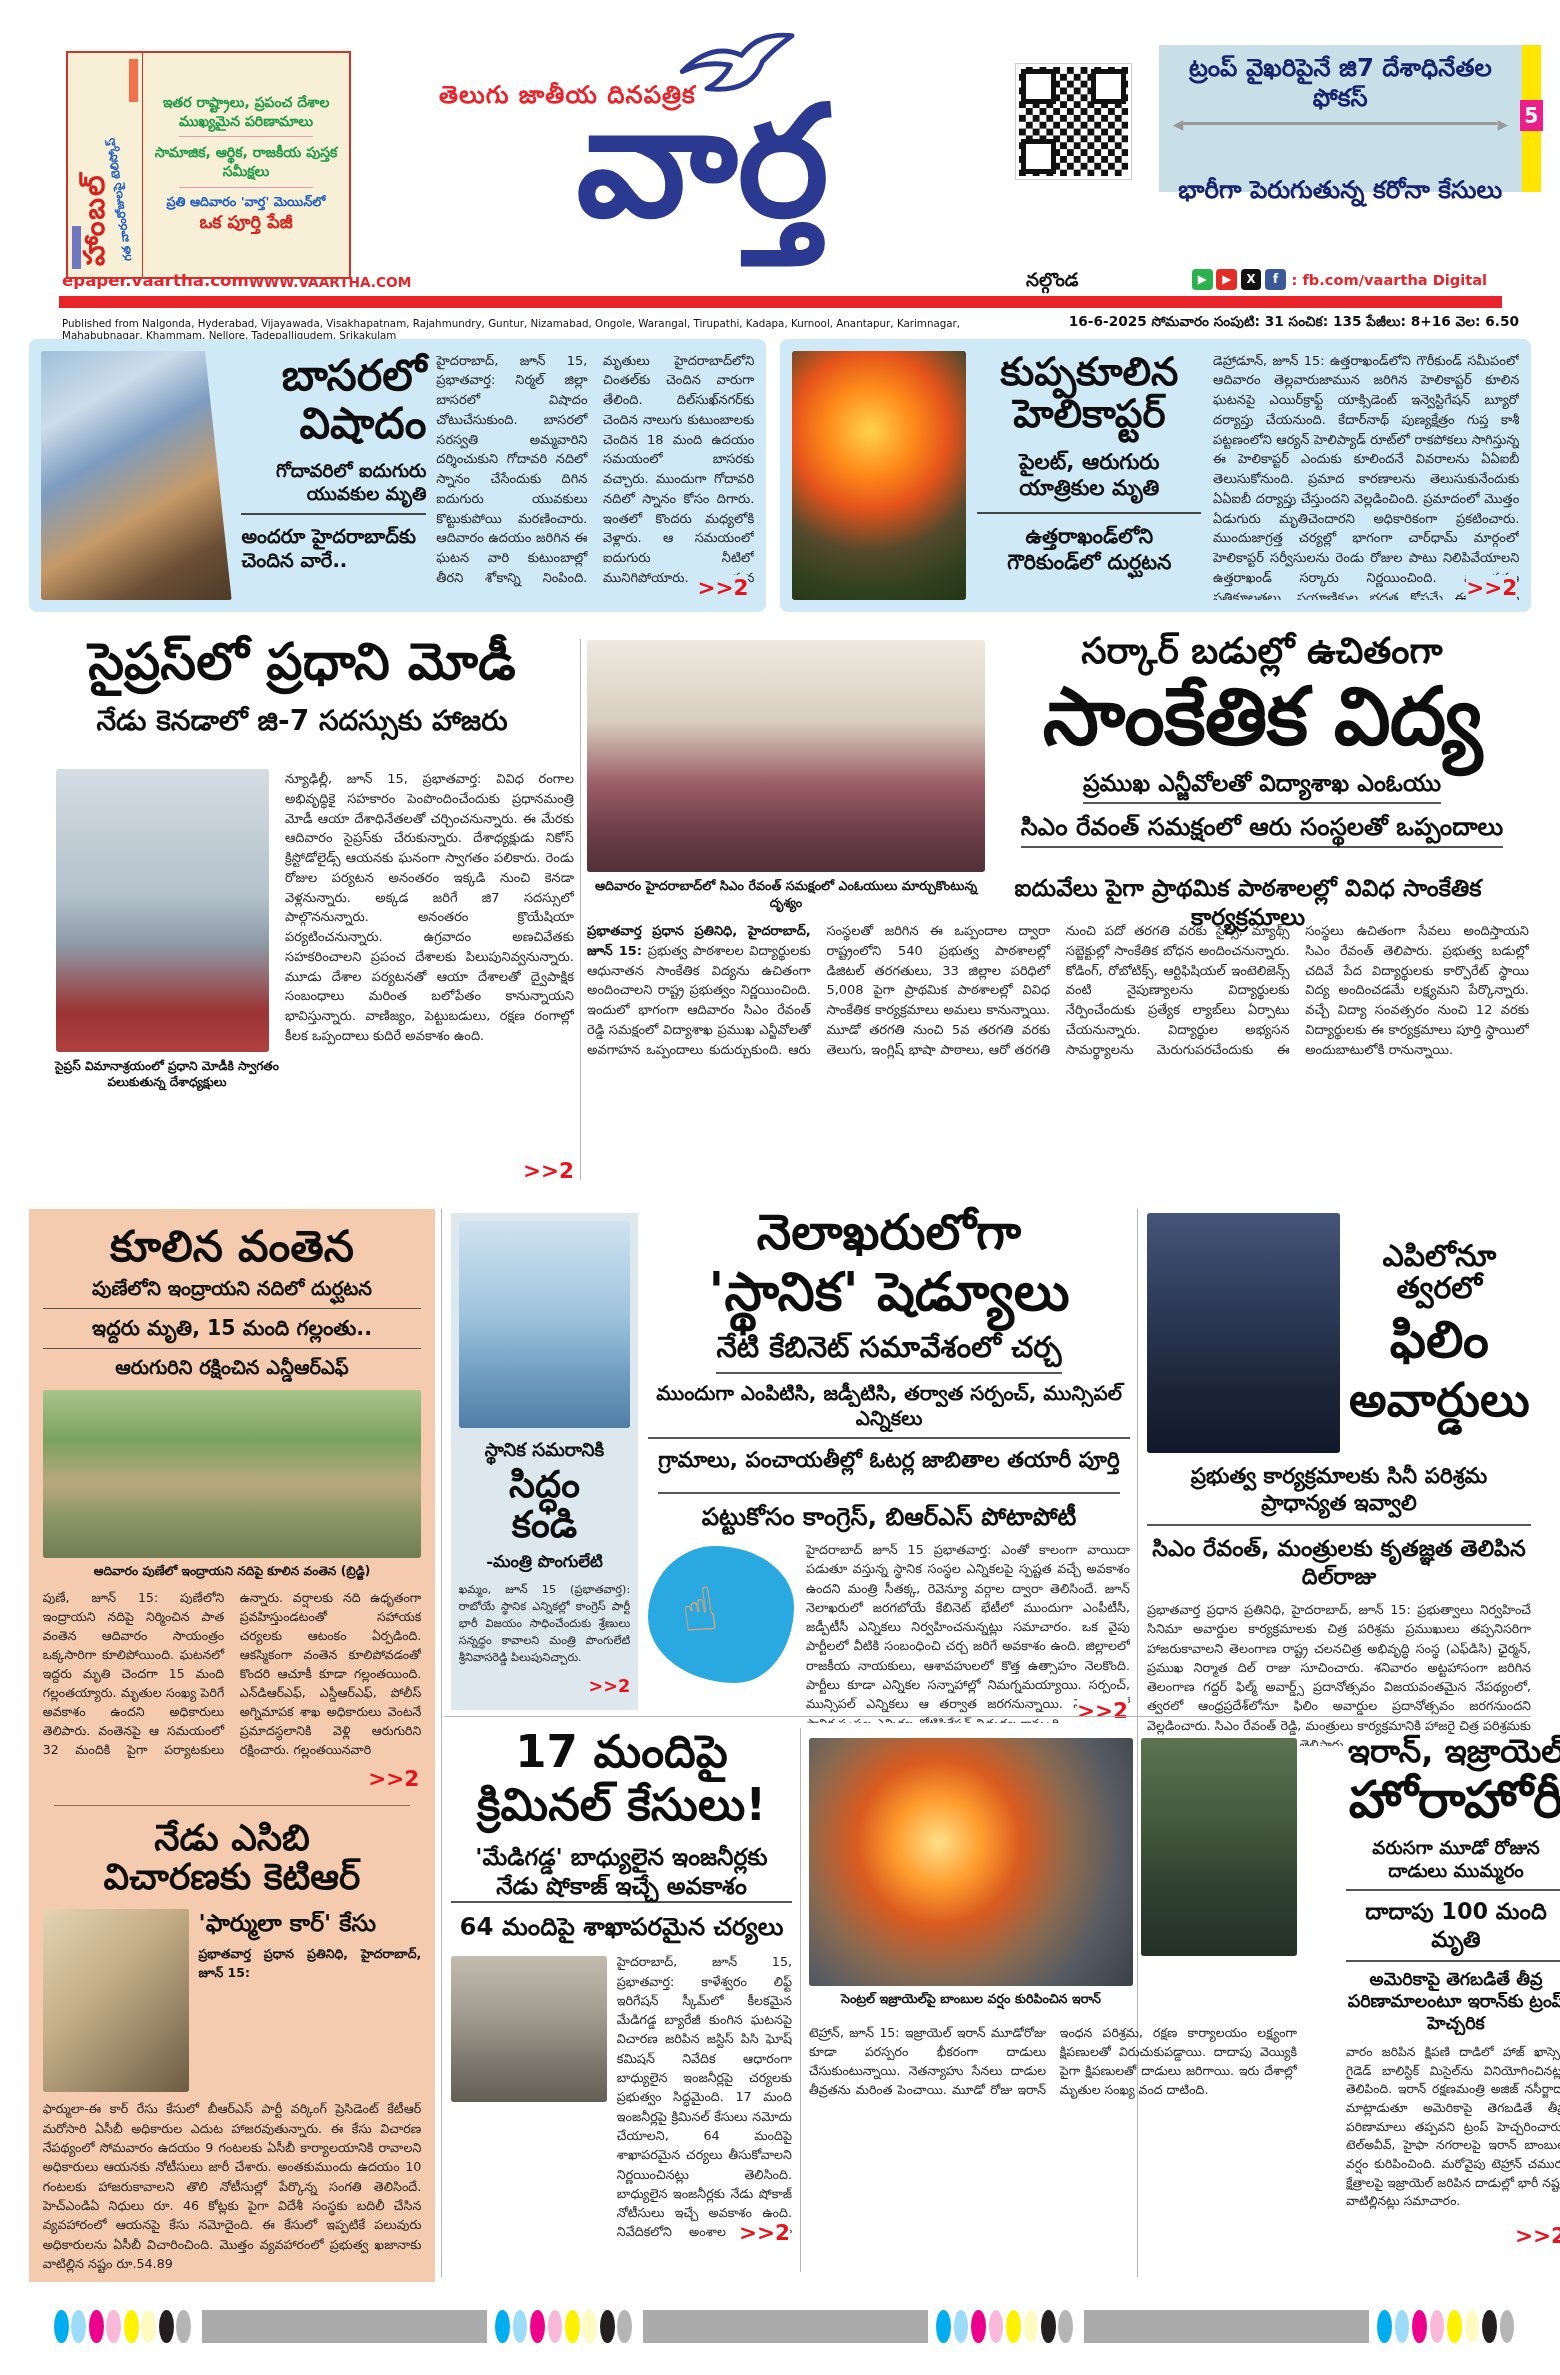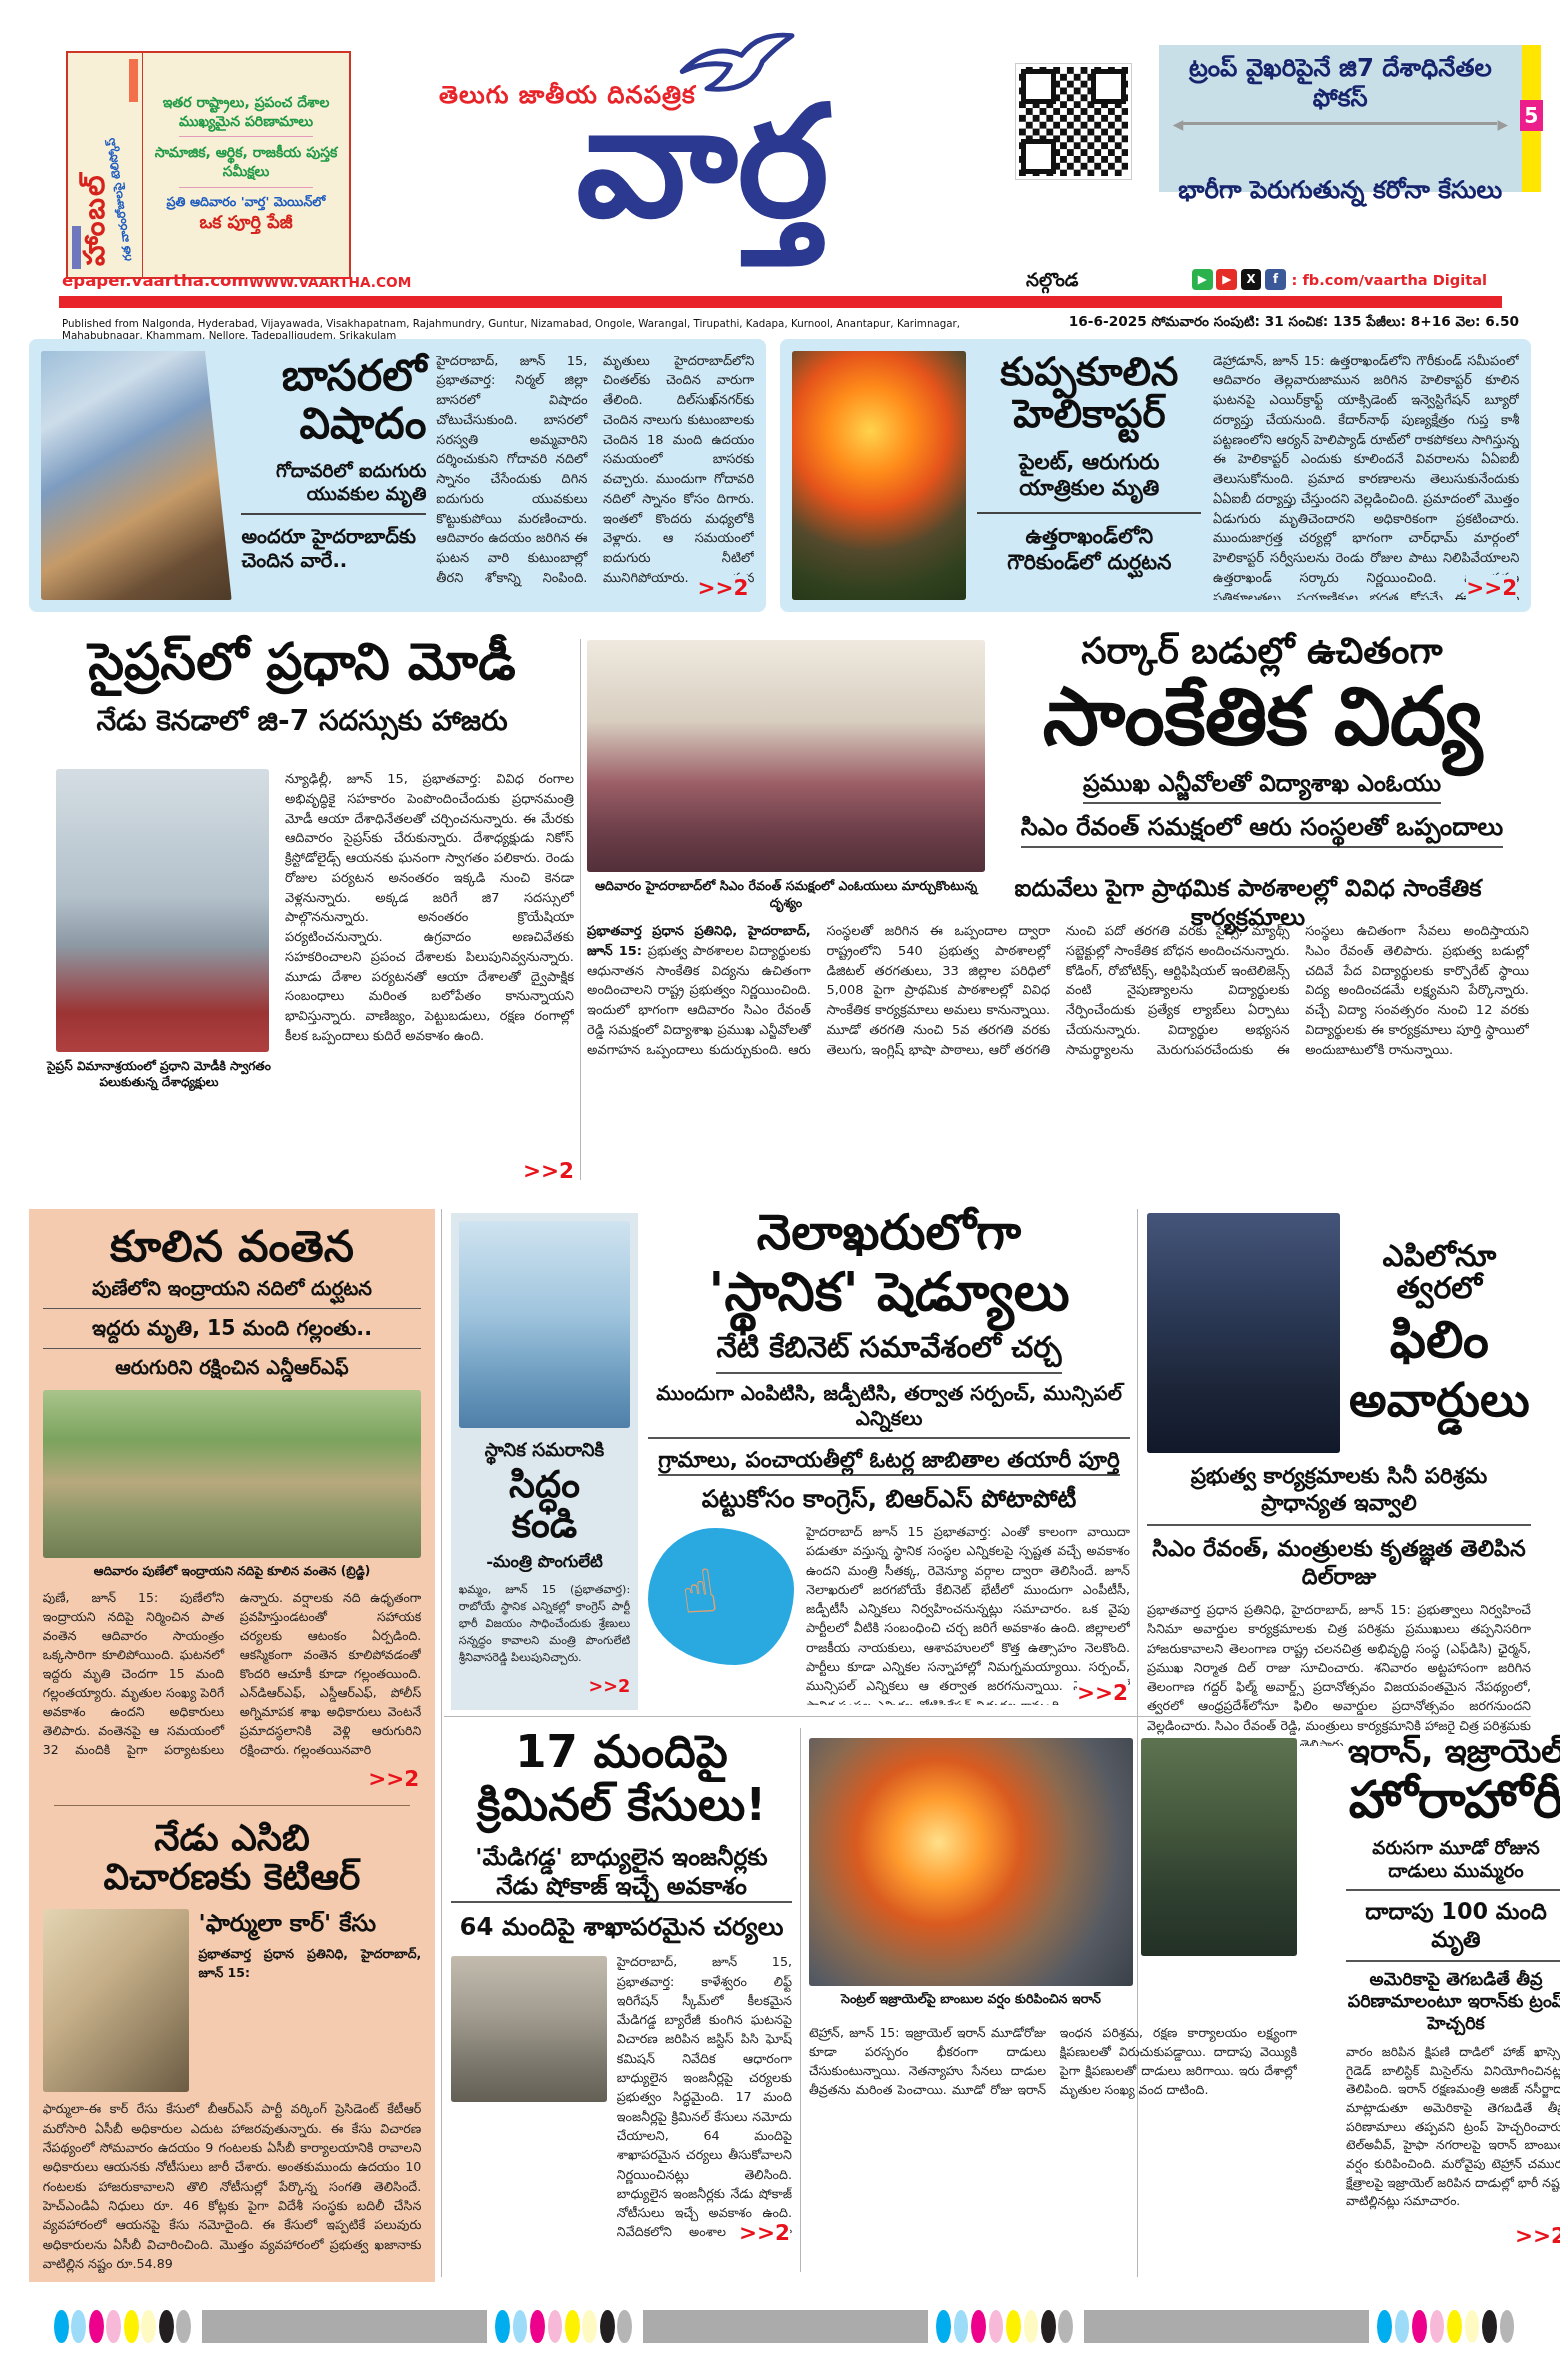--- a/index.html
+++ b/index.html
@@ -117,21 +117,21 @@
       <div class="bodytxt" style="height:100%;overflow:hidden;">డెహ్రాడూన్, జూన్ 15: ఉత్తరాఖండ్‌లోని గౌరీకుండ్ సమీపంలో ఆదివారం తెల్లవారుజామున జరిగిన హెలికాప్టర్ కూలిన ఘటనపై ఎయిర్‌క్రాఫ్ట్ యాక్సిడెంట్ ఇన్వెస్టిగేషన్ బ్యూరో దర్యాప్తు చేయనుంది. కేదార్‌నాథ్ పుణ్యక్షేత్రం గుప్త కాశీ పట్టణంలోని ఆర్యన్ హెలిప్యాడ్ రూట్‌లో రాకపోకలు సాగిస్తున్న ఈ హెలికాప్టర్ ఎందుకు కూలిందనే వివరాలను ఏఏఐబీ తెలుసుకోనుంది. ప్రమాద కారణాలను తెలుసుకునేందుకు ఏఏఐబీ దర్యాప్తు చేస్తుందని వెల్లడించింది. ప్రమాదంలో మొత్తం ఏడుగురు మృతిచెందారని అధికారికంగా ప్రకటించారు. ముందుజాగ్రత్త చర్యల్లో భాగంగా చార్‌ధామ్ మార్గంలో హెలికాప్టర్ సర్వీసులను రెండు రోజుల పాటు నిలిపివేయాలని ఉత్తరాఖండ్ సర్కారు నిర్ణయించింది. వాతావరణ ప్రతికూలతలు, ప్రయాణికుల భద్రత కోసమే ఈ నిర్ణయం తీసుకున్నట్లు వెల్లడించింది.</div>
       <span class="cont abs" style="right:2px;bottom:0;background:#cfe9f6;">&gt;&gt;2</span>
     </div>
   </div>
 
   <div class="abs" style="left:29px;top:634px;width:546px;height:551px;">
     <div class="hl" style="font-size:51px;">సైప్రస్‌లో ప్రధాని మోడీ</div>
     <div class="sub" style="font-size:28px;margin-top:13.7px;">నేడు కెనడాలో జి-7 సదస్సుకు హాజరు</div>
     <div class="photo abs" style="left:27px;top:135px;width:213px;height:283px;
                 background:linear-gradient(180deg,#d4dde3 0%,#b3c1cb 45%,#8d9aa5 62%,#9c3434 86%,#b04040 100%);"></div>
-    <div class="caption abs" style="left:8px;top:425px;width:244px;">సైప్రస్ విమానాశ్రయంలో ప్రధాని మోడీకి స్వాగతం పలుకుతున్న దేశాధ్యక్షులు</div>
+    <div class="caption abs" style="left:16px;top:425px;width:244px;">సైప్రస్ విమానాశ్రయంలో ప్రధాని మోడీకి స్వాగతం పలుకుతున్న దేశాధ్యక్షులు</div>
     <div class="abs" style="left:256px;top:135px;width:289px;height:410px;">
       <div class="bodytxt" style="height:100%;overflow:hidden;">న్యూఢిల్లీ, జూన్ 15, ప్రభాతవార్త: వివిధ రంగాల అభివృద్ధికై సహకారం పెంపొందించేందుకు ప్రధానమంత్రి మోడీ ఆయా దేశాధినేతలతో చర్చించనున్నారు. ఈ మేరకు ఆదివారం సైప్రస్‌కు చేరుకున్నారు. దేశాధ్యక్షుడు నికోస్ క్రిస్టోడోలైడ్స్ ఆయనకు ఘనంగా స్వాగతం పలికారు. రెండు రోజుల పర్యటన అనంతరం ఇక్కడి నుంచి కెనడా వెళ్లనున్నారు. అక్కడ జరిగే జి7 సదస్సులో పాల్గొననున్నారు. అనంతరం క్రొయేషియా పర్యటించనున్నారు. ఉగ్రవాదం అణచివేతకు సహకరించాలని ప్రపంచ దేశాలకు పిలుపునివ్వనున్నారు. మూడు దేశాల పర్యటనతో ఆయా దేశాలతో ద్వైపాక్షిక సంబంధాలు మరింత బలోపేతం కానున్నాయని భావిస్తున్నారు. వాణిజ్యం, పెట్టుబడులు, రక్షణ రంగాల్లో కీలక ఒప్పందాలు కుదిరే అవకాశం ఉంది.</div>
       <span class="cont abs" style="right:0;bottom:-3.9px;background:#fff;">&gt;&gt;2</span>
     </div>
   </div>
 
   <div class="vdiv abs" style="left:580px;top:639px;height:541px;"></div>
 
   <div class="abs" style="left:587px;top:632px;width:942px;height:553px;">
     <div class="photo" style="position:absolute;left:0;top:7.8px;width:398px;height:232px;
@@ -199,21 +199,21 @@
       <div class="bodytxt" style="font-size:11.3px;height:100%;overflow:hidden;">ఖమ్మం, జూన్ 15 (ప్రభాతవార్త): రాబోయే స్థానిక ఎన్నికల్లో కాంగ్రెస్ పార్టీ భారీ విజయం సాధించేందుకు శ్రేణులు సన్నద్ధం కావాలని మంత్రి పొంగులేటి శ్రీనివాసరెడ్డి పిలుపునిచ్చారు.</div>
       <span class="cont abs" style="right:0;bottom:0;background:#dde8ee;font-size:17.6px;">&gt;&gt;2</span>
     </div>
   </div>
 
   <div class="abs" style="left:648px;top:1207px;width:482px;height:503px;text-align:center;">
     <div class="hl" style="font-size:49px;">నెలాఖరులోగా</div>
     <div class="hl" style="font-size:53px;line-height:1.2;">'స్థానిక' షెడ్యూలు</div>
     <div class="sub" style="font-size:29px;display:inline-block;border-bottom:2px solid #555;padding-bottom:5.9px;margin-top:5.9px;">నేటి కేబినెట్ సమావేశంలో చర్చ</div>
     <div class="sub" style="font-size:20px;display:inline-block;border-bottom:2px solid #555;padding-bottom:5.9px;margin-top:7.8px;">ముందుగా ఎంపిటిసి, జడ్పీటిసి, తర్వాత సర్పంచ్, మున్సిపల్ ఎన్నికలు</div>
-    <div class="sub" style="font-size:21.5px;display:inline-block;border-bottom:2px solid #555;padding-bottom:0;margin-top:7.8px;">గ్రామాలు, పంచాయతీల్లో ఓటర్ల జాబితాల తయారీ పూర్తి</div>
+    <div class="sub" style="font-size:21.5px;display:inline-block;border-bottom:2px solid #555;padding-bottom:18px;margin-top:7.8px;">గ్రామాలు, పంచాయతీల్లో ఓటర్ల జాబితాల తయారీ పూర్తి</div>
     <div class="sub" style="font-size:24.4px;margin-top:7.8px;">పట్టుకోసం కాంగ్రెస్, బిఆర్ఎస్ పోటాపోటీ</div>
     <div style="position:relative;height:183px;margin-top:7.8px;text-align:left;">
       <div class="abs" style="left:0;top:5.9px;width:146px;height:137px;background:#2aa9e1;
                   border-radius:46% 54% 40% 60%/52% 44% 56% 48%;">
         <span style="position:absolute;left:33px;top:29px;font-size:60px;color:#e8a06c;transform:rotate(-8deg);">☝</span>
       </div>
       <div class="bodytxt" style="margin-left:158px;height:100%;overflow:hidden;font-size:12.7px;">హైదరాబాద్ జూన్ 15 ప్రభాతవార్త: ఎంతో కాలంగా వాయిదా పడుతూ వస్తున్న స్థానిక సంస్థల ఎన్నికలపై స్పష్టత వచ్చే అవకాశం ఉందని మంత్రి సీతక్క, రెవెన్యూ వర్గాల ద్వారా తెలిసిందే. జూన్ నెలాఖరులో జరగబోయే కేబినెట్ భేటీలో ముందుగా ఎంపీటీసీ, జడ్పీటీసీ ఎన్నికలు నిర్వహించనున్నట్లు సమాచారం. ఒక వైపు పార్టీలలో వీటికి సంబంధించి చర్చ జరిగే అవకాశం ఉంది. జిల్లాలలో రాజకీయ నాయకులు, ఆశావహులలో కొత్త ఉత్సాహం నెలకొంది. పార్టీలు కూడా ఎన్నికల సన్నాహాల్లో నిమగ్నమయ్యాయి. సర్పంచ్, మున్సిపల్ ఎన్నికలు ఆ తర్వాత జరగనున్నాయి. నెలాఖరులో స్థానిక సంస్థల ఎన్నికల నోటిఫికేషన్ విడుదల కానుంది.</div>
       <span class="cont abs" style="right:2px;bottom:0;background:#fff;">&gt;&gt;2</span>
     </div>
   </div>

